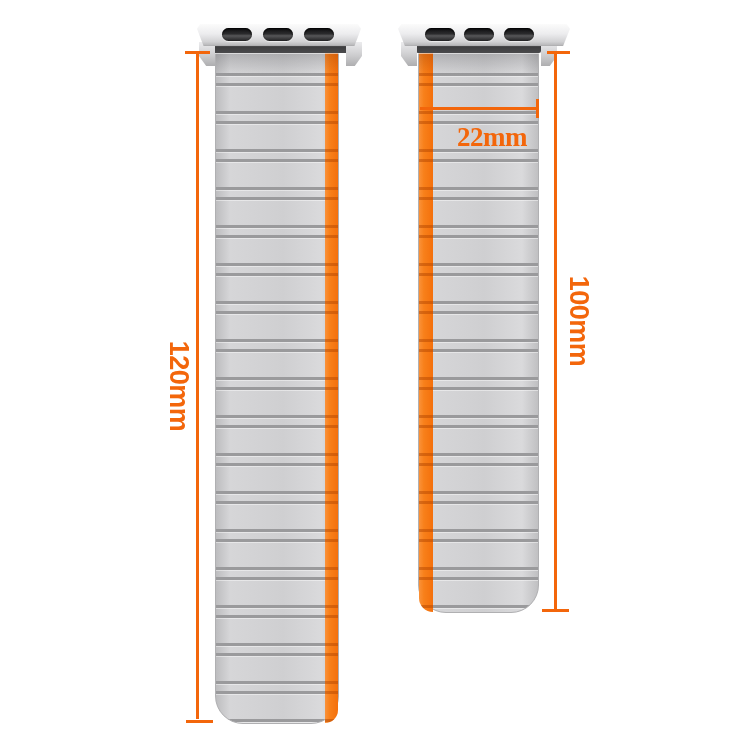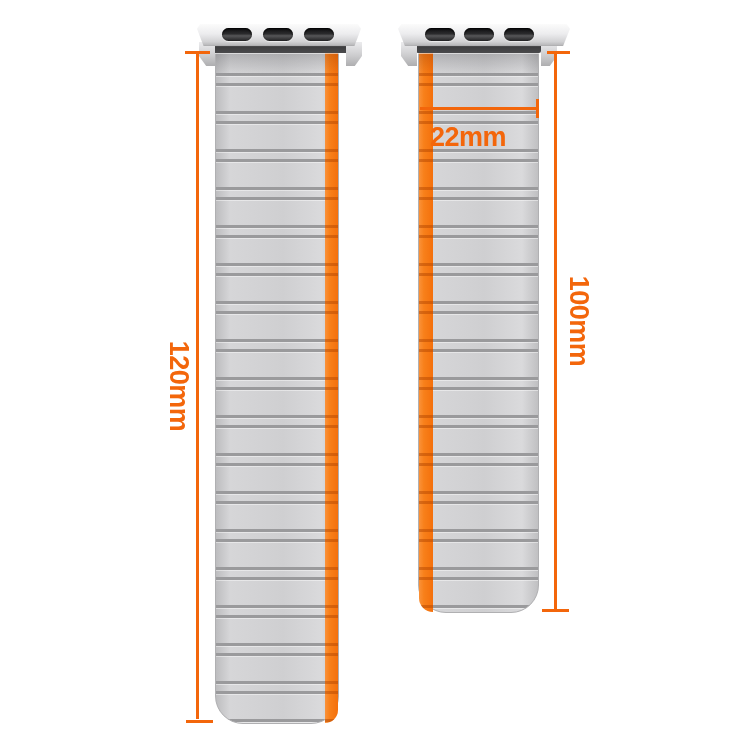--- a/index.html
+++ b/index.html
@@ -114,16 +114,16 @@
   <div>
     <div class="m" style="left:554px;top:52px;width:3px;height:558px;"></div>
     <div class="m" style="left:547px;top:51px;width:23px;height:3px;"></div>
     <div class="m" style="left:542px;top:609px;width:27px;height:3px;"></div>
     <div class="dim-label rot" style="left:578px;top:321px;">100mm</div>
   </div>
 
   <div>
     <div class="m" style="left:420px;top:107px;width:119px;height:3px;"></div>
     <div class="m" style="left:536px;top:99px;width:3px;height:19px;"></div>
-    <div class="dim-label" style="left:468px;top:137px;">22mm</div>
+    <div class="dim-label" style="left:492px;top:137px;font-family:Liberation Serif, serif;">22mm</div>
   </div>
 
 </div>
 
 </body></html>

